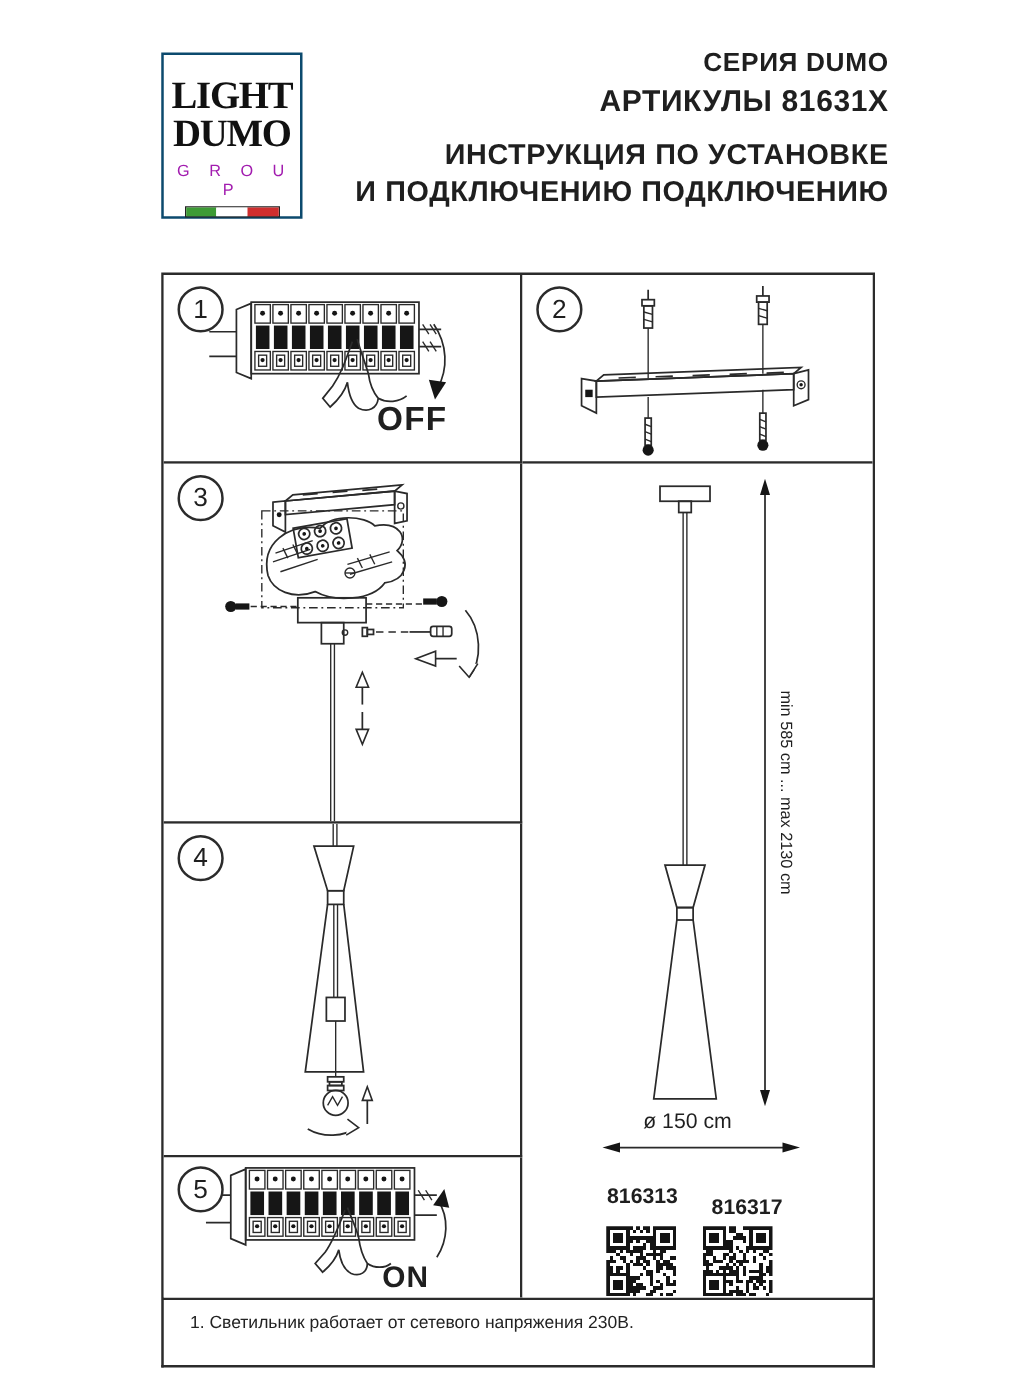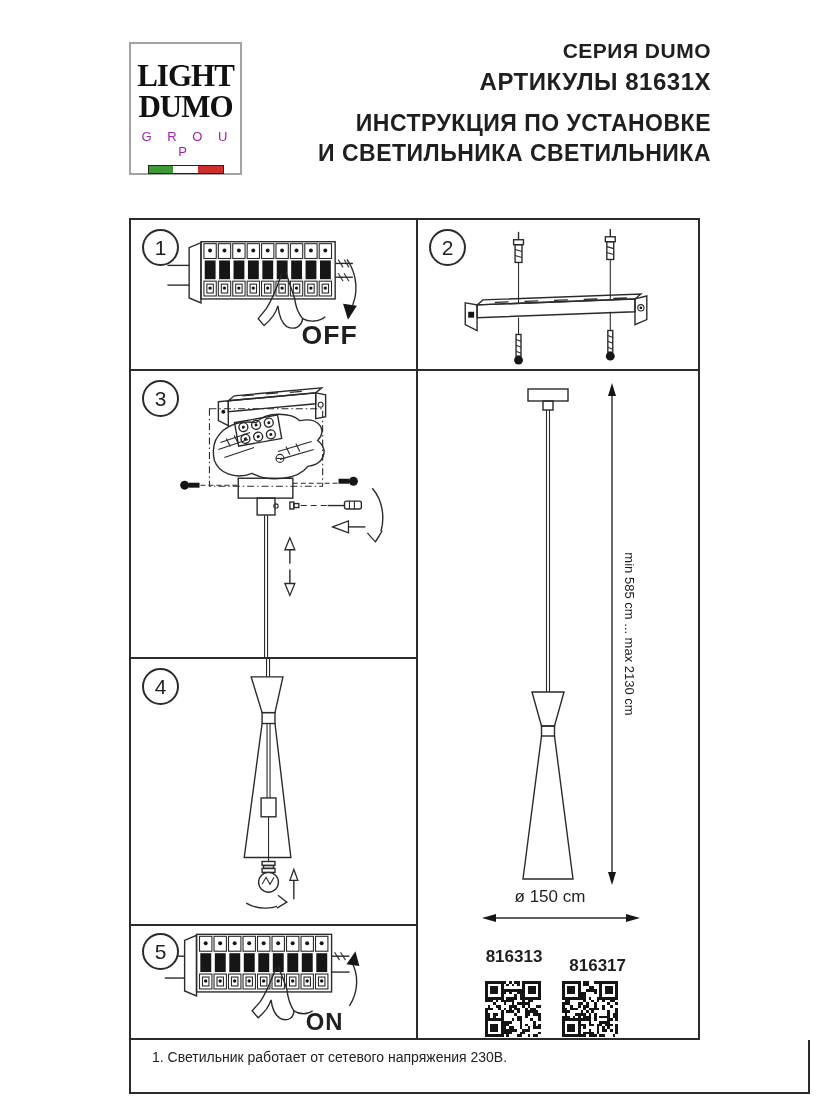--- a/index.html
+++ b/index.html
@@ -2,21 +2,21 @@
 <html><head>
 <meta charset="utf-8">
 <style>
   * { margin:0; padding:0; box-sizing:border-box; }
   html,body { background:#fff; }
   .page { position:relative; width:826px; height:1115px; background:#fff;
           font-family:"Liberation Sans", sans-serif; color:#1f1f1f; overflow:hidden; }
 
   
   .logo-box { position:absolute; left:129px; top:42px; width:113px; height:133px;
-              border:2px solid #a3a3a3; text-align:center; padding-top:16px; }
+              border:2px solid #0c4a6e; text-align:center; padding-top:16px; }
   .logo-word { font-family:"Liberation Serif", serif; font-weight:bold; font-size:31px;
                line-height:31px; letter-spacing:-1px; color:#111; }
   .logo-group { font-size:13px; letter-spacing:6px; color:#a21caf; margin-top:7px; text-indent:4px; }
   .logo-flag { width:76px; height:9px; border:1px solid #222; margin:6px auto 0 auto; display:flex; }
   .logo-flag span { flex:1; height:100%; }
 
   
   .header-text { position:absolute; right:115px; top:36px; text-align:right; }
   .ht-series   { font-size:21px; font-weight:bold; letter-spacing:0.5px; line-height:30px; }
   .ht-articles { font-size:24px; font-weight:bold; letter-spacing:0.5px; line-height:32px; }
@@ -48,21 +48,21 @@
   .dimLabel { font-size:13px; }
   .diaLabel { font-size:17px; }
 
   
   .qr-label { position:absolute; width:70px; text-align:center; font-size:17px; font-weight:bold; }
   .qr-box { position:absolute; width:56px; height:56px; }
   .qr-box svg { width:100%; height:100%; shape-rendering:crispEdges; }
   .qr-box rect { fill:#141414; }
 
   
-  .footer-box { position:absolute; left:129px; top:1040px; width:681px; height:54px;
+  .footer-box { position:absolute; left:129px; top:1040px; width:571px; height:54px;
                 border:2px solid #2b2b2b; border-top:none; padding:7px 0 0 21px; }
   .footer-box .note { font-size:14px; line-height:21px; color:#222; }
 </style>
 </head>
 <body>
 
 <div class="page">
 
   <div class="logo-box">
     <div class="logo-word">LIGHT</div>
@@ -73,21 +73,21 @@
         <span id="flagW" style="background: rgb(255, 255, 255);"></span>
         <span id="flagR" style="background: rgb(207, 46, 46);"></span>
     </div>
   </div>
 
   <div class="header-text">
     <div class="ht-series">СЕРИЯ DUMO</div>
     <div class="ht-articles">АРТИКУЛЫ 81631X</div>
     <div class="ht-instr">
       <div>ИНСТРУКЦИЯ ПО УСТАНОВКЕ</div>
-      <div>И СВЕТИЛЬНИКА СВЕТИЛЬНИКА</div>
+      <div>И ПОДКЛЮЧЕНИЮ ПОДКЛЮЧЕНИЮ</div>
     </div>
   </div>
 
   <div class="grid">
 
     <div class="panel bR bB" id="p1">
       <div class="badge">1</div>
       <svg class="draw" viewBox="0 0 287 151">
         <defs>
           <g id="bmod">

